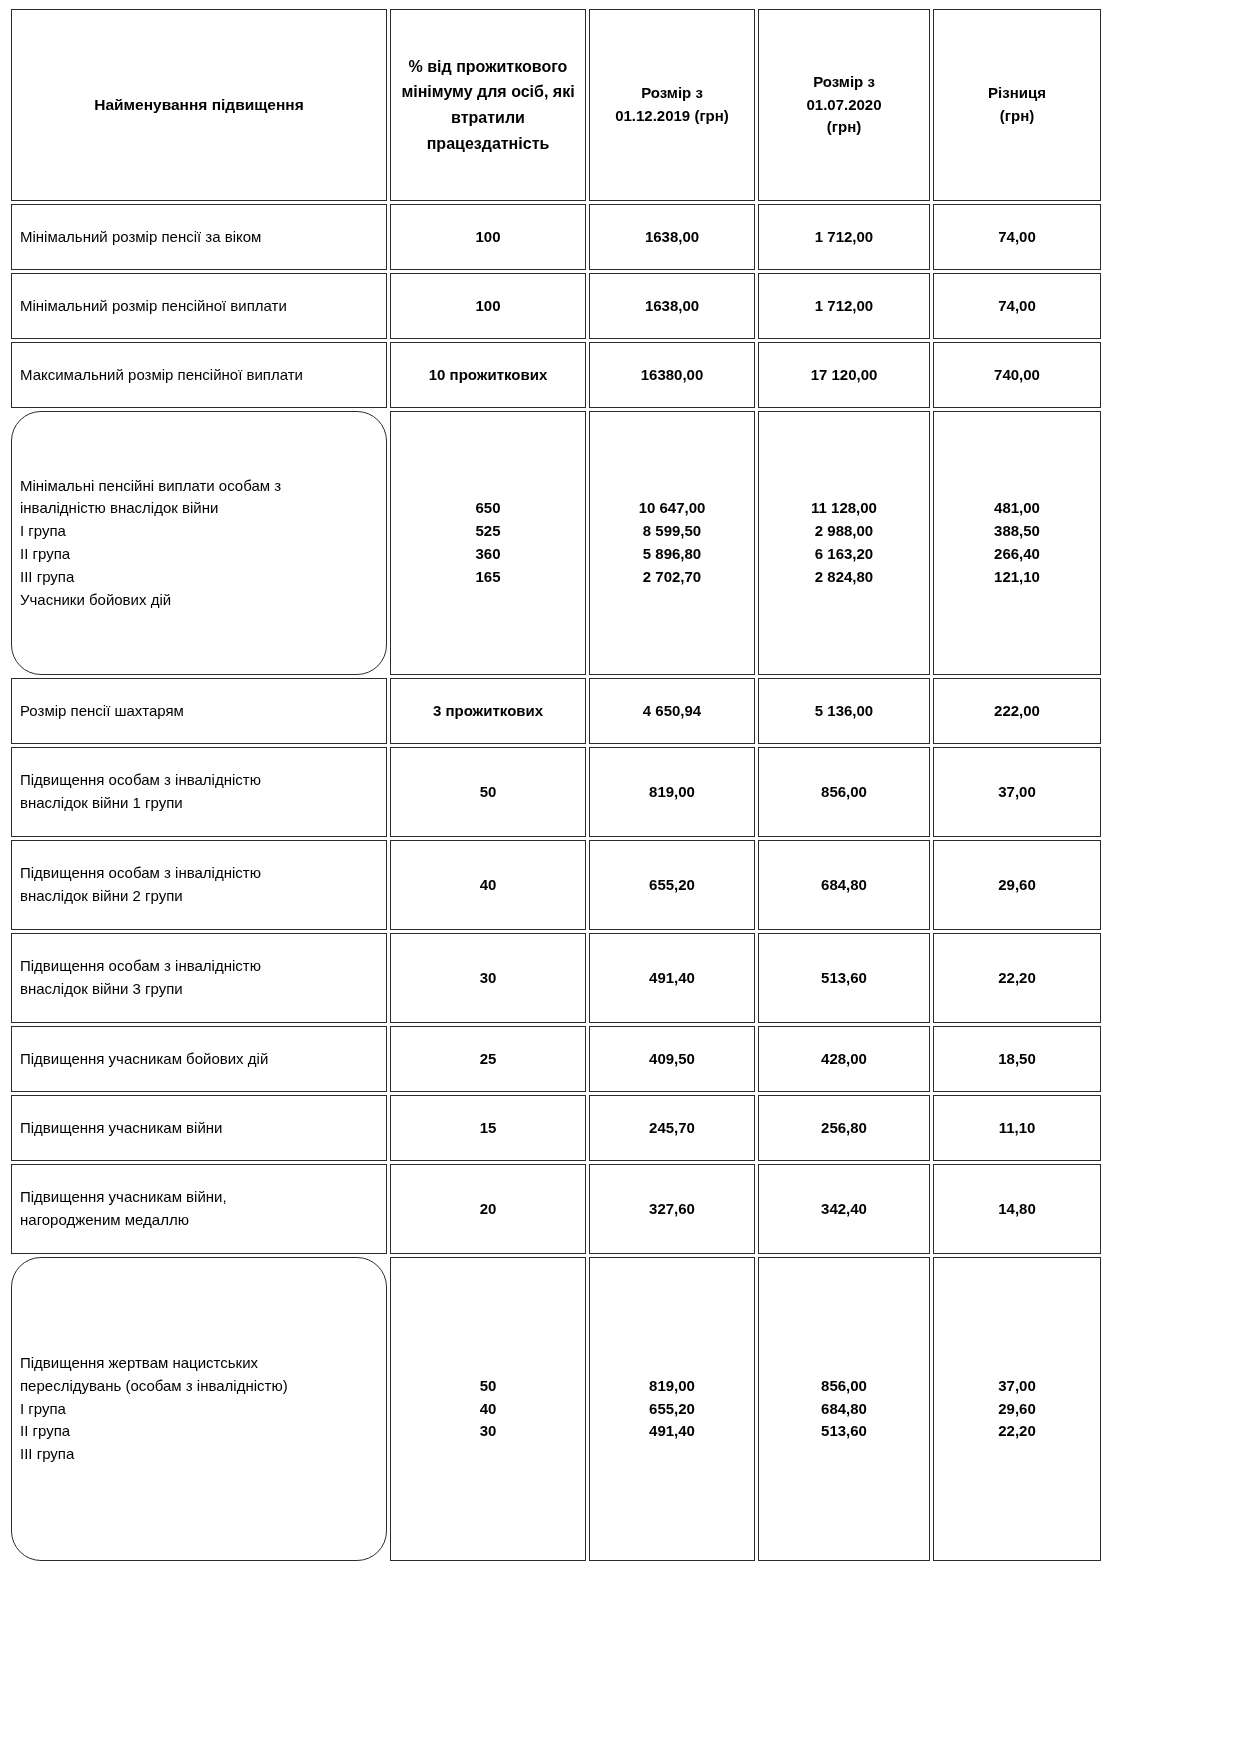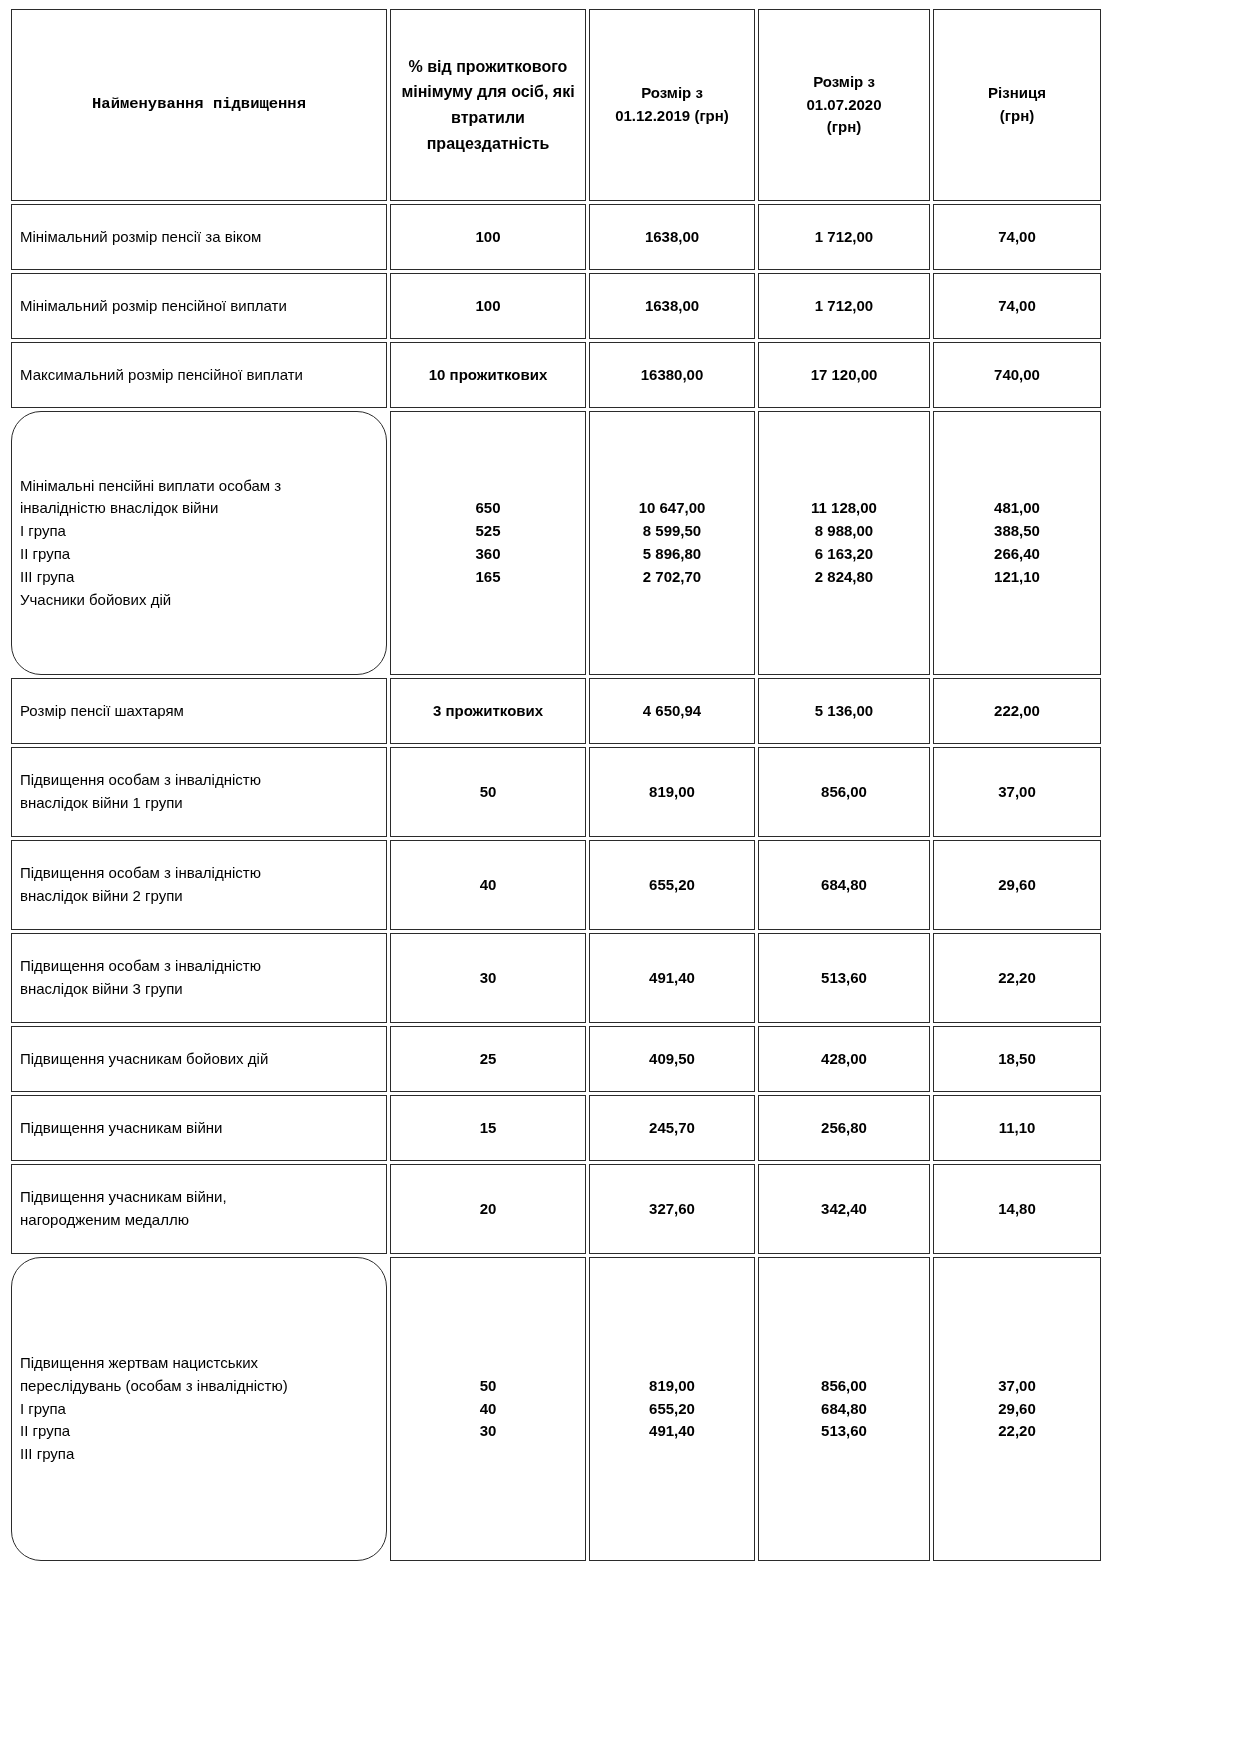--- a/index.html
+++ b/index.html
@@ -46,21 +46,20 @@
 
   
   thead th {
     font-weight: bold;
     text-align: center;
     height: 178px;
     font-size: 15px;
   }
   thead th.h-name {
     font-size: 15.5px;
-    font-family: Liberation Mono, monospace;
   }
   thead th.h-pct {
     font-size: 16px;
     line-height: 1.6;
   }
 
   
   td.name-cell {
     text-align: left;
     font-weight: normal;
@@ -142,21 +141,21 @@
 Учасники бойових дій</td>
           <td class="num-cell">650
 525
 360
 165</td>
           <td class="num-cell">10 647,00
 8 599,50
 5 896,80
 2 702,70</td>
           <td class="num-cell">11 128,00
-8 988,00
+2 988,00
 6 163,20
 2 824,80</td>
           <td class="num-cell">481,00
 388,50
 266,40
 121,10</td>
         </tr>
         <tr class="r-row r-std">
           <td class="name-cell">Розмір пенсії шахтарям</td>
           <td class="num-cell">3 прожиткових</td>

